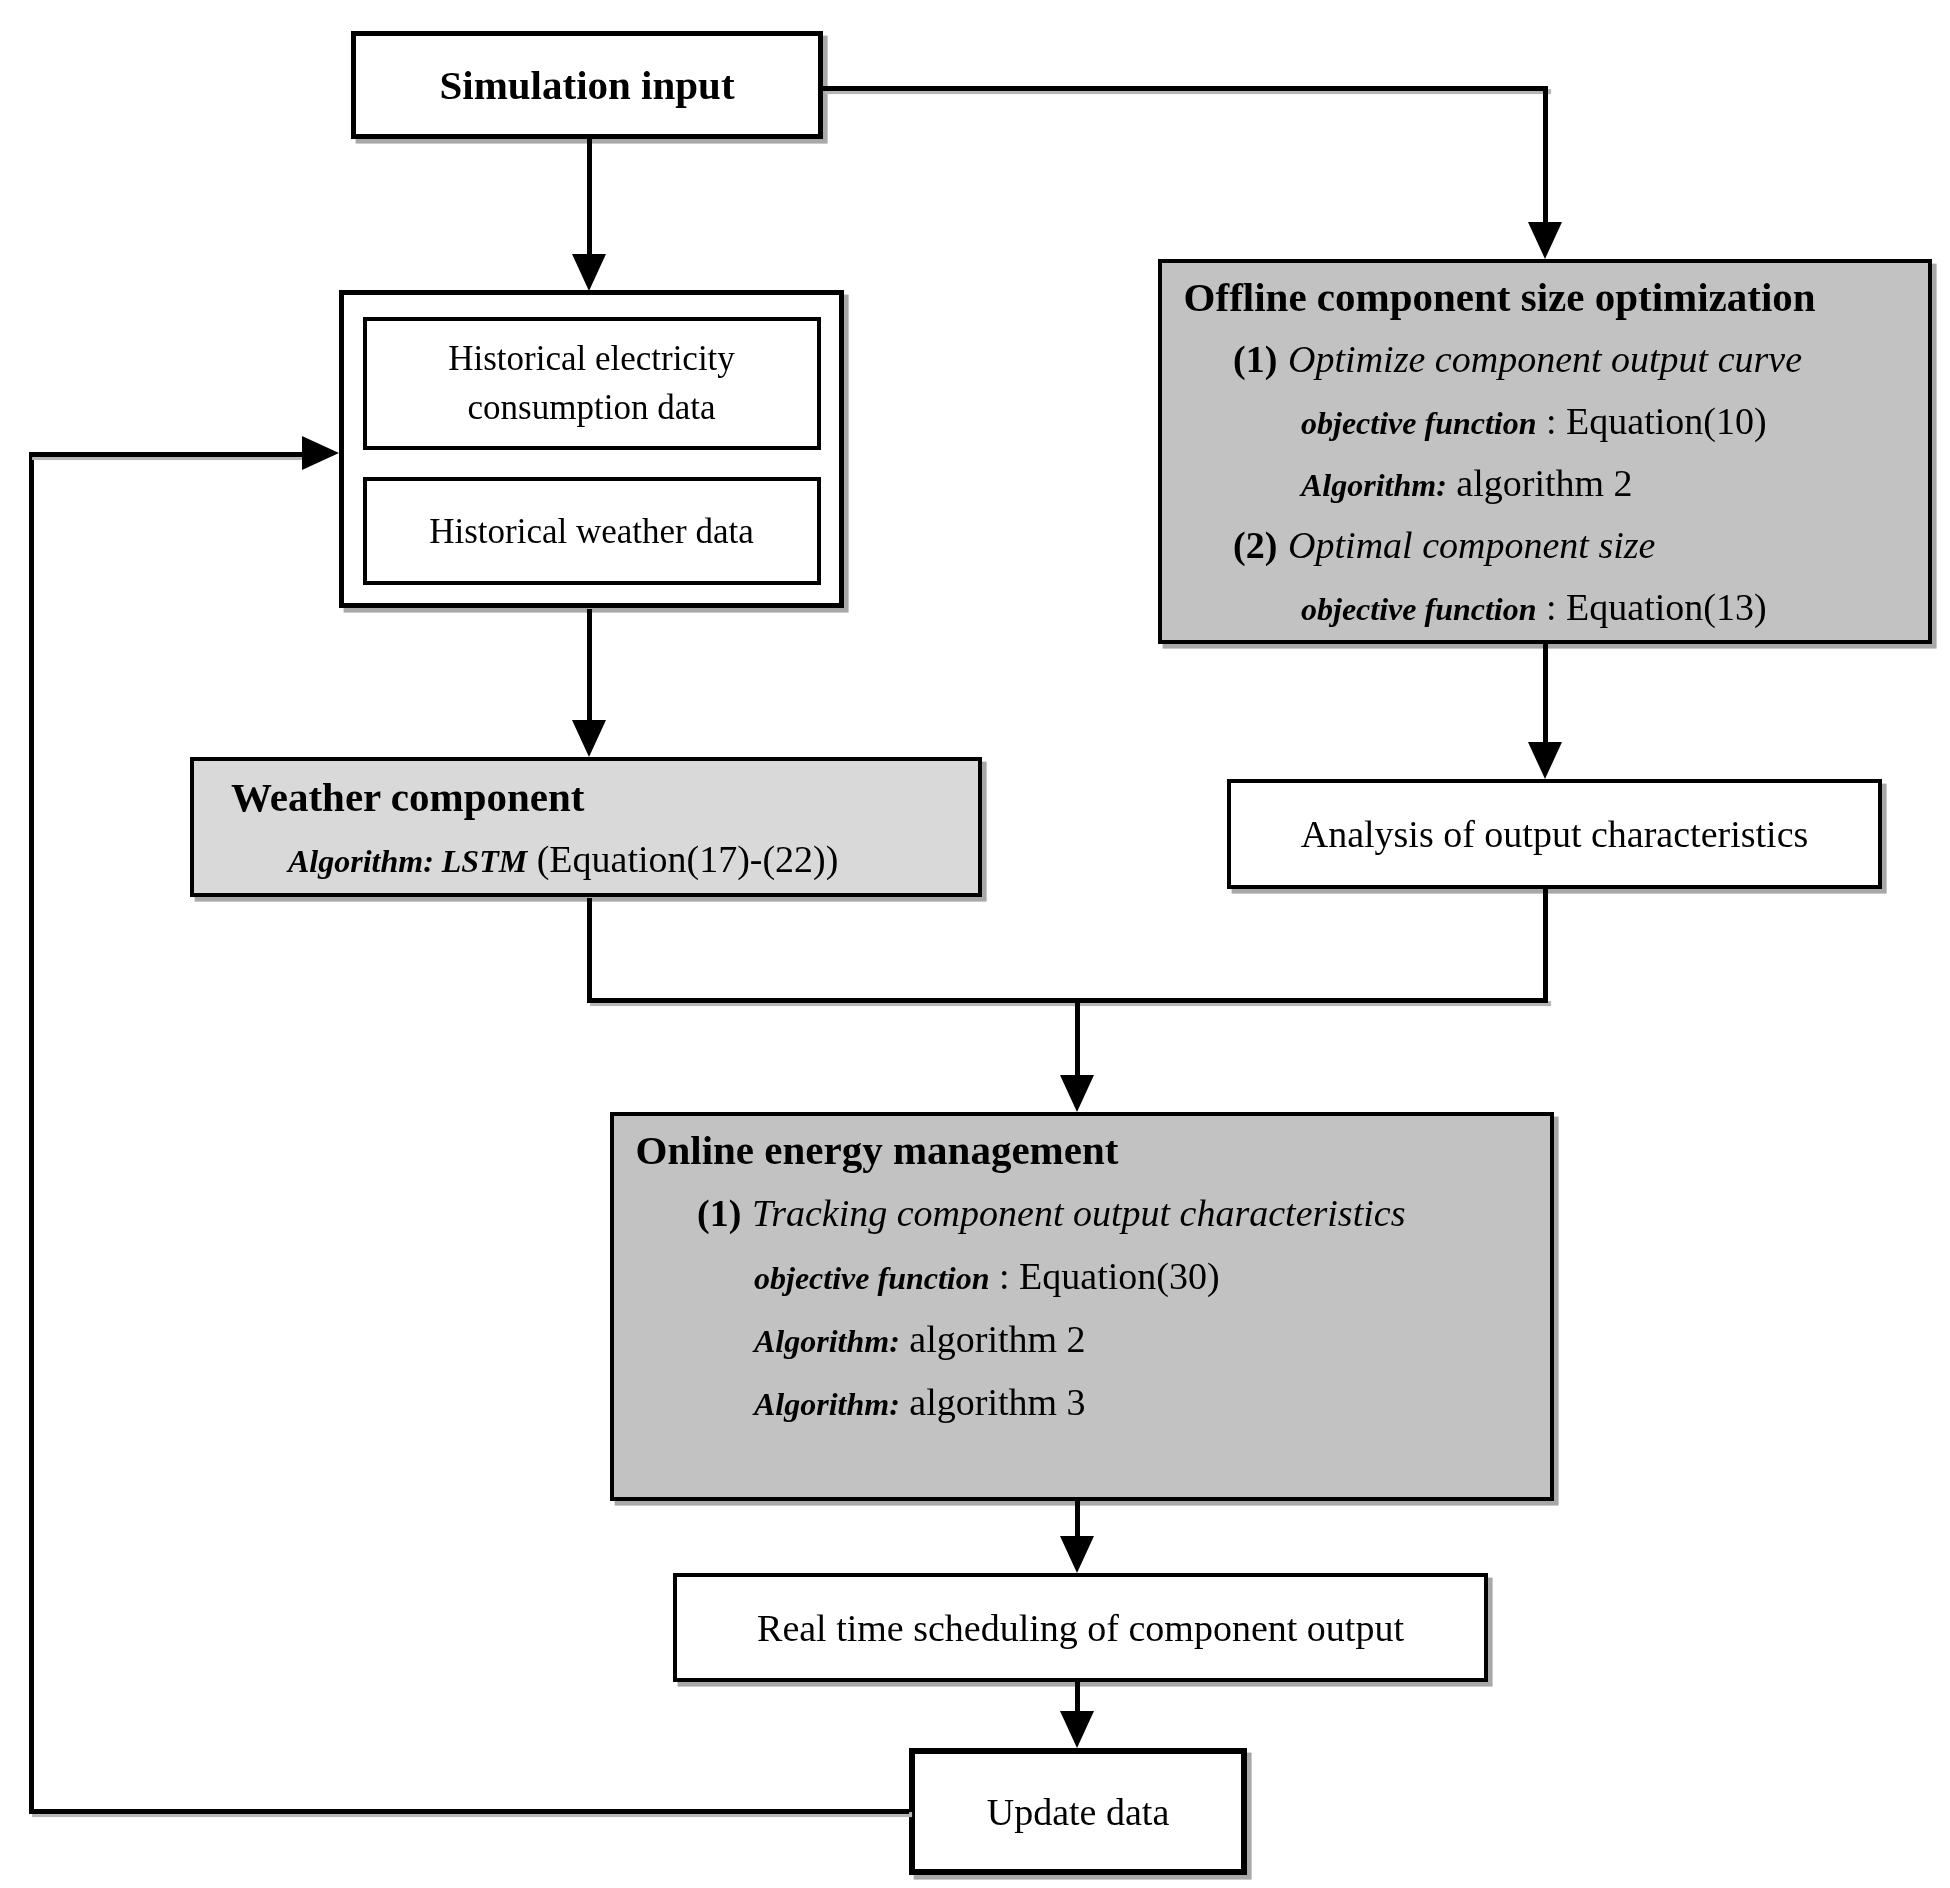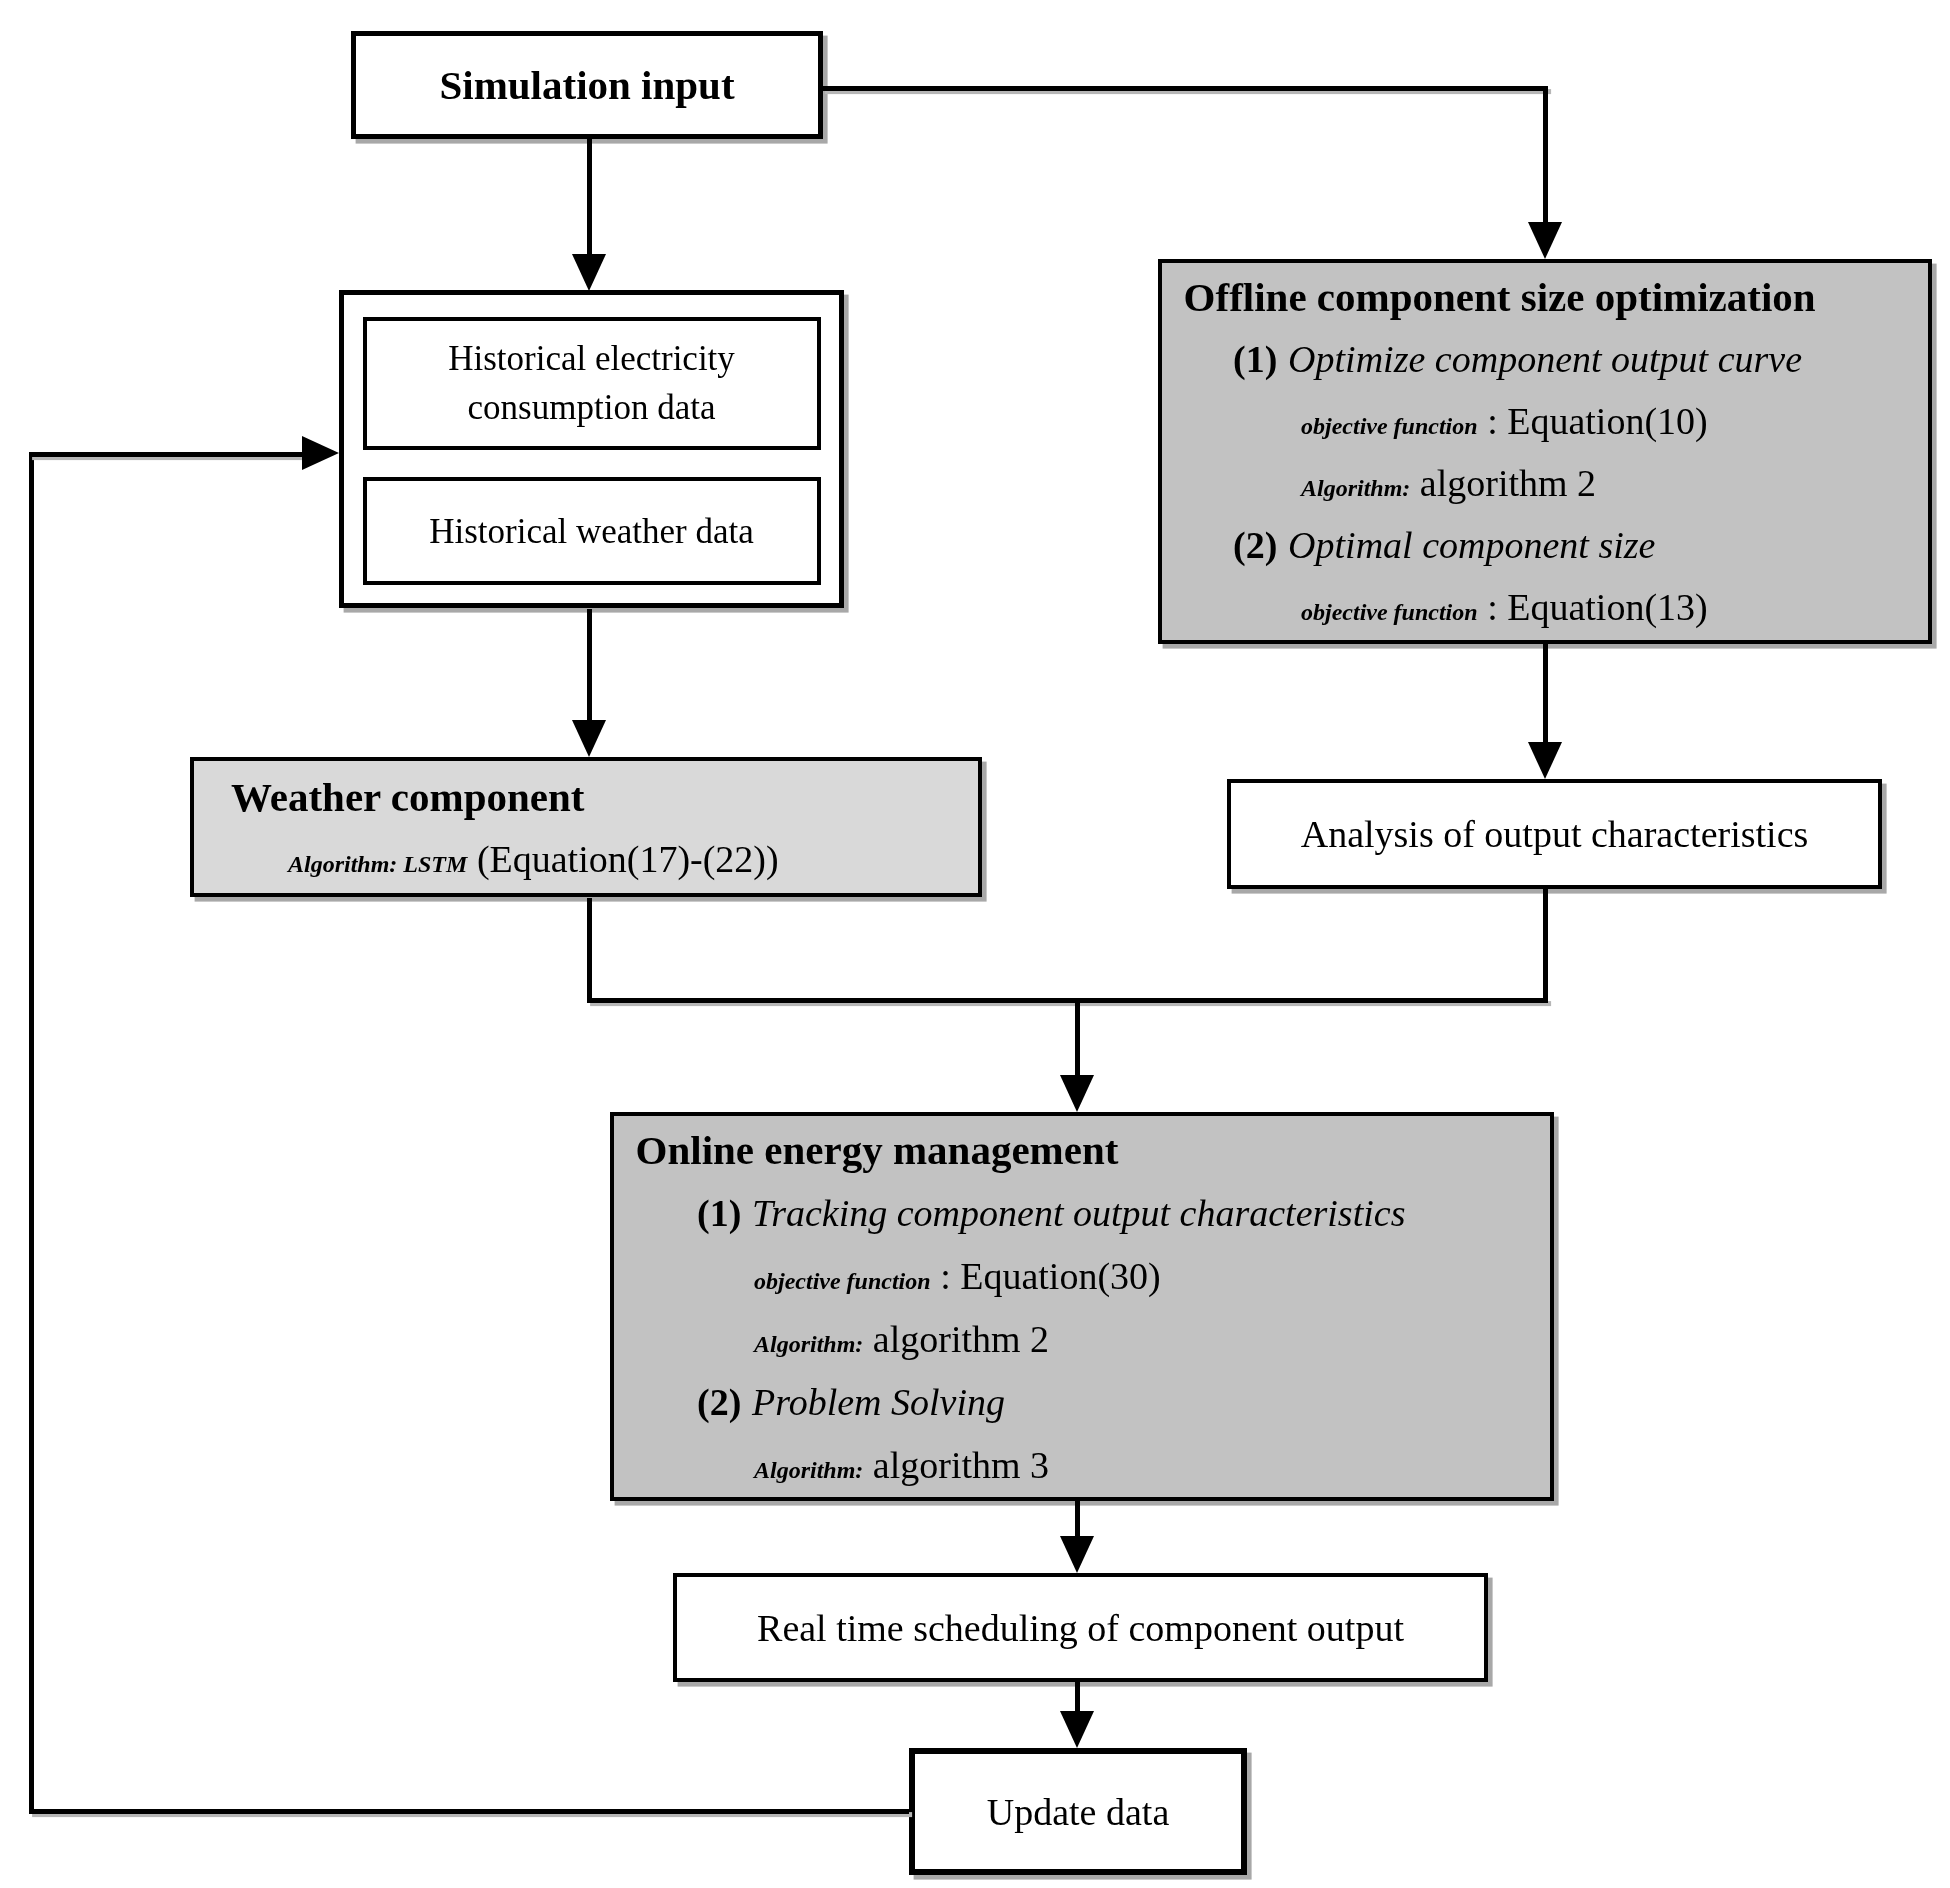--- a/index.html
+++ b/index.html
@@ -13,21 +13,21 @@
   .fill-gray{background:#c2c2c2;}
   .fill-lightgray{background:#d9d9d9;}
   .centerbox{display:flex;align-items:center;justify-content:center;text-align:center;}
   .t48{font-size:38px;}
   .t53b{font-size:41px;font-weight:bold;}
   
   .panel .line{white-space:nowrap;overflow:visible;}
   .panel .title{font-size:41px;font-weight:bold;}
   .panel .num{font-weight:bold;font-size:38px;margin-right:10.8px;}
   .panel .it{font-style:italic;font-size:38px;}
-  .panel .bi{font-weight:bold;font-style:italic;font-size:24px;}
+  .panel .bi{font-weight:bold;font-style:italic;font-size:32px;}
   .panel .sp,.panel .val{font-size:38px;white-space:pre;}
   
   .vline,.hline{position:absolute;background:#000;}
   .vline{width:4.6px;}
   .hline{height:4.6px;box-shadow:3.1px 3.1px 0 #b6b6b6;}
   .arr-down{position:absolute;width:0;height:0;
     border-left:17.7px solid transparent;border-right:17.7px solid transparent;
     border-top:37px solid #000;}
   .arr-right{position:absolute;width:0;height:0;
     border-top:17.7px solid transparent;border-bottom:17.7px solid transparent;
@@ -114,23 +114,20 @@
     </div>
     <div class="line" style="height:63px;line-height:63px;padding-left:83px;">
       <span class="num">(1)</span><span class="it">Tracking component output characteristics</span>
     </div>
     <div class="line" style="height:63px;line-height:63px;padding-left:140px;">
       <span class="bi">objective function</span><span class="sp"> : </span><span class="val">Equation(30)</span>
     </div>
     <div class="line" style="height:63px;line-height:63px;padding-left:140px;">
       <span class="bi">Algorithm:</span><span class="val"> algorithm 2</span>
     </div>
-    <div class="line" style="height:63px;line-height:63px;padding-left:83px;">
-      <span class="num">(2)</span><span class="it">Problem Solving</span>
-    </div>
     <div class="line" style="height:63px;line-height:63px;padding-left:140px;">
       <span class="bi">Algorithm:</span><span class="val"> algorithm 3</span>
     </div>
   </div>
 
   <div class="vline" style="left:1075px;top:1501px;height:36px;"></div>
   <div class="arr-down" style="left:1060px;top:1536px;"></div>
 
   <div class="box centerbox t48" style="left:673px;top:1573px;width:815px;height:109px;">
     <span>Real time scheduling of component output</span>

